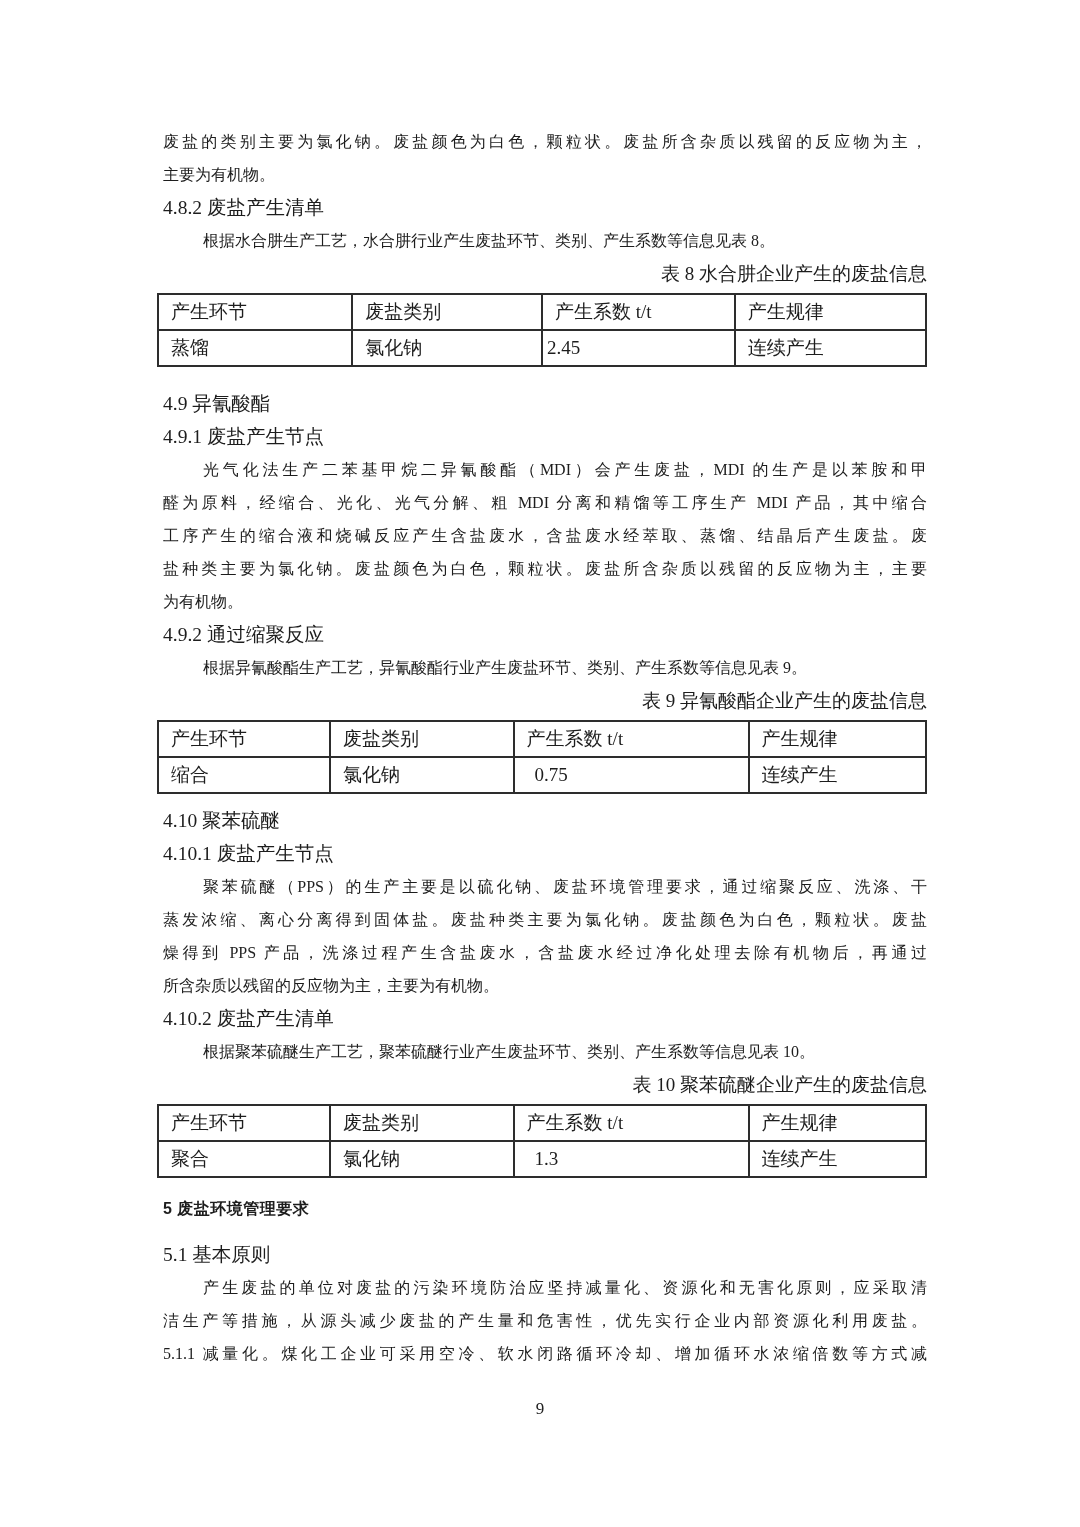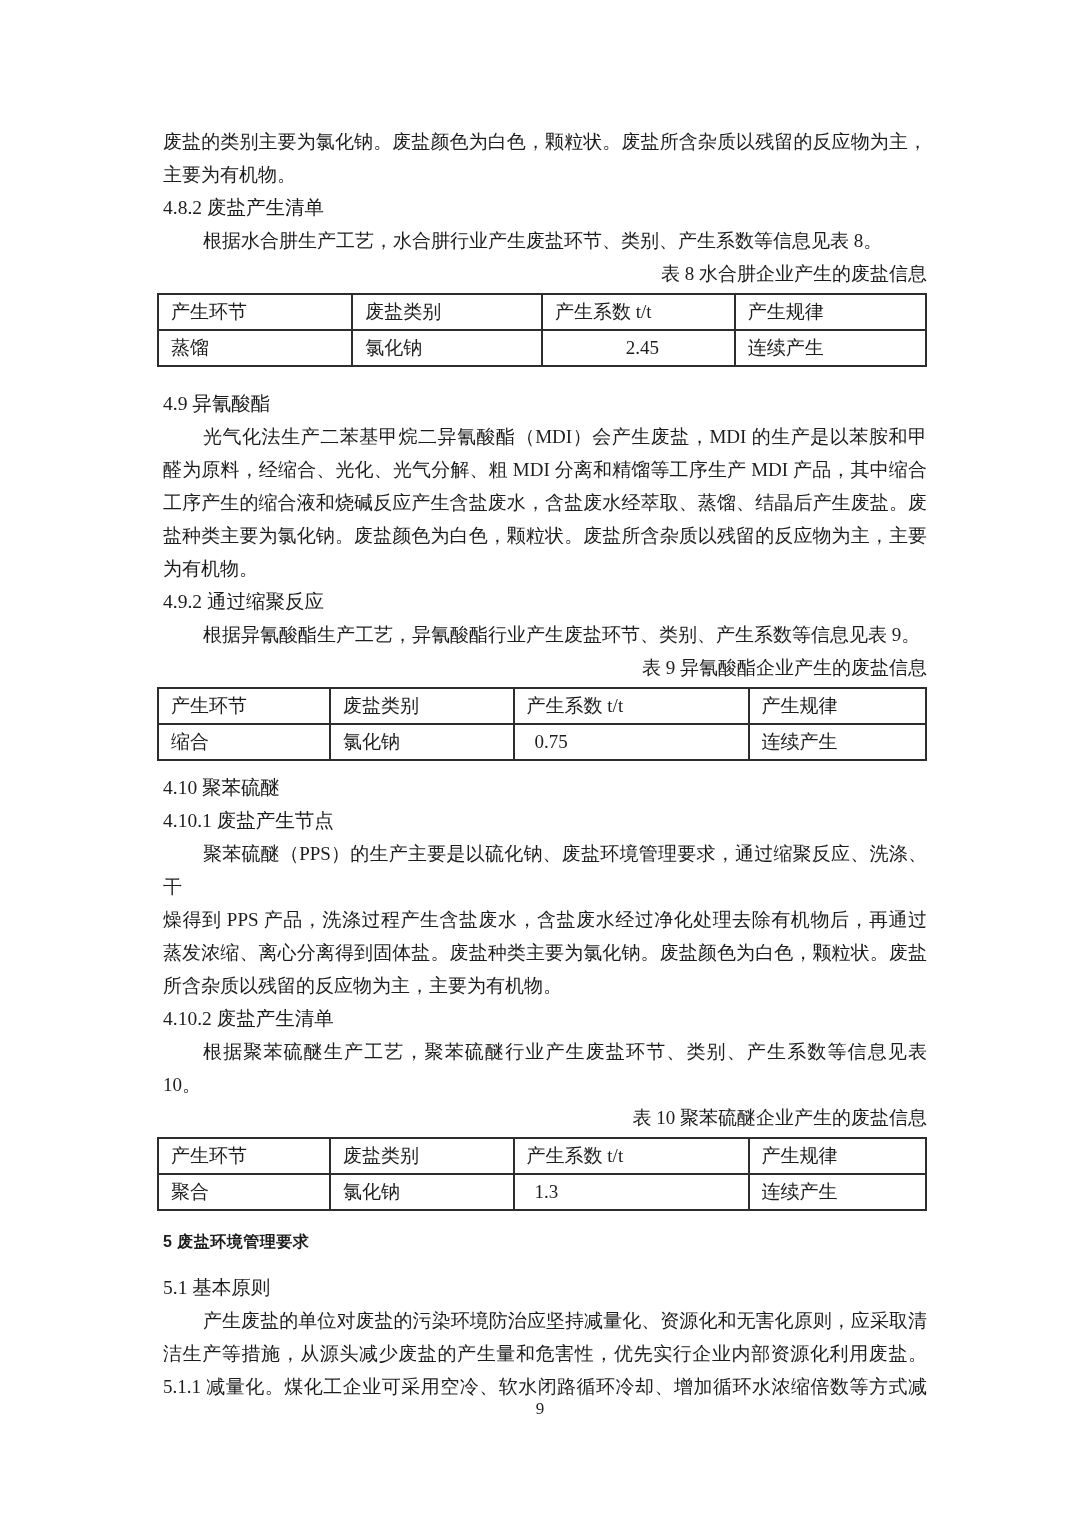--- a/index.html
+++ b/index.html
@@ -13,21 +13,21 @@
     color: #1d1d1d;
     overflow: hidden;
   }
   .content {
     position: absolute;
     left: 157px;
     top: 125px;
     width: 770px;
   }
   .line {
-    font-size: 19px;
+    font-size: 16px;
     line-height: 33px;
     text-align: justify;
     padding-left: 6px;
   }
   .line.full { text-align-last: justify; }
   .line.indent { text-indent: 40px; }
   .heading {
     font-size: 19.5px;
     line-height: 33px;
     padding-left: 6px;
@@ -45,21 +45,21 @@
     margin-top: 4px;
   }
   td {
     border: 2px solid #2d2d2d;
     font-size: 19px;
     line-height: 30px;
     padding: 2px 4px 2px 12px;
     overflow: hidden;
     white-space: nowrap;
   }
-  td.num-c { text-align: center; padding-left: 12px; }
+  td.num-c { text-align: left; padding-left: 4px; }
   td.num-l { text-align: left; padding-left: 20px; }
   .mt30 { margin-top: 20px; font-family: Liberation Serif, serif; }
   .mt10 { margin-top: 10px; }
   .chapter {
     font-family: "Liberation Sans", "DejaVu Sans", sans-serif;
     font-weight: bold;
     font-size: 16px;
     line-height: 34px;
     letter-spacing: 0.5px;
     padding-left: 6px;
@@ -107,20 +107,21 @@
         <tr>
           <td>蒸馏</td>
           <td>氯化钠</td>
           <td class="num-c">2.45</td>
           <td>连续产生</td>
         </tr>
       </tbody>
     </table>
 
     <div class="heading mt30">4.9 异氰酸酯</div>
+    <div class="heading">4.9.1 废盐产生节点</div>
     <div class="line full indent">光气化法生产二苯基甲烷二异氰酸酯（MDI）会产生废盐，MDI 的生产是以苯胺和甲</div>
     <div class="line full">醛为原料，经缩合、光化、光气分解、粗 MDI 分离和精馏等工序生产 MDI 产品，其中缩合</div>
     <div class="line full">工序产生的缩合液和烧碱反应产生含盐废水，含盐废水经萃取、蒸馏、结晶后产生废盐。废</div>
     <div class="line full">盐种类主要为氯化钠。废盐颜色为白色，颗粒状。废盐所含杂质以残留的反应物为主，主要</div>
     <div class="line">为有机物。</div>
 
     <div class="heading">4.9.2 通过缩聚反应</div>
     <div class="line indent">根据异氰酸酯生产工艺，异氰酸酯行业产生废盐环节、类别、产生系数等信息见表 9。</div>
 
     <div class="caption">表 9 异氰酸酯企业产生的废盐信息</div>
@@ -143,22 +144,22 @@
           <td>氯化钠</td>
           <td class="num-l">0.75</td>
           <td>连续产生</td>
         </tr>
       </tbody>
     </table>
 
     <div class="heading mt10">4.10 聚苯硫醚</div>
     <div class="heading">4.10.1 废盐产生节点</div>
     <div class="line full indent">聚苯硫醚（PPS）的生产主要是以硫化钠、废盐环境管理要求，通过缩聚反应、洗涤、干</div>
+    <div class="line full">蒸发浓缩、离心分离得到固体盐。废盐种类主要为氯化钠。废盐颜色为白色，颗粒状。废盐</div>
     <div class="line full">燥得到 PPS 产品，洗涤过程产生含盐废水，含盐废水经过净化处理去除有机物后，再通过</div>
-    <div class="line full">蒸发浓缩、离心分离得到固体盐。废盐种类主要为氯化钠。废盐颜色为白色，颗粒状。废盐</div>
     <div class="line">所含杂质以残留的反应物为主，主要为有机物。</div>
 
     <div class="heading">4.10.2 废盐产生清单</div>
     <div class="line indent">根据聚苯硫醚生产工艺，聚苯硫醚行业产生废盐环节、类别、产生系数等信息见表 10。</div>
 
     <div class="caption">表 10 聚苯硫醚企业产生的废盐信息</div>
     <table>
       <colgroup>
           <col style="width:22.4%">
           <col style="width:23.9%">

